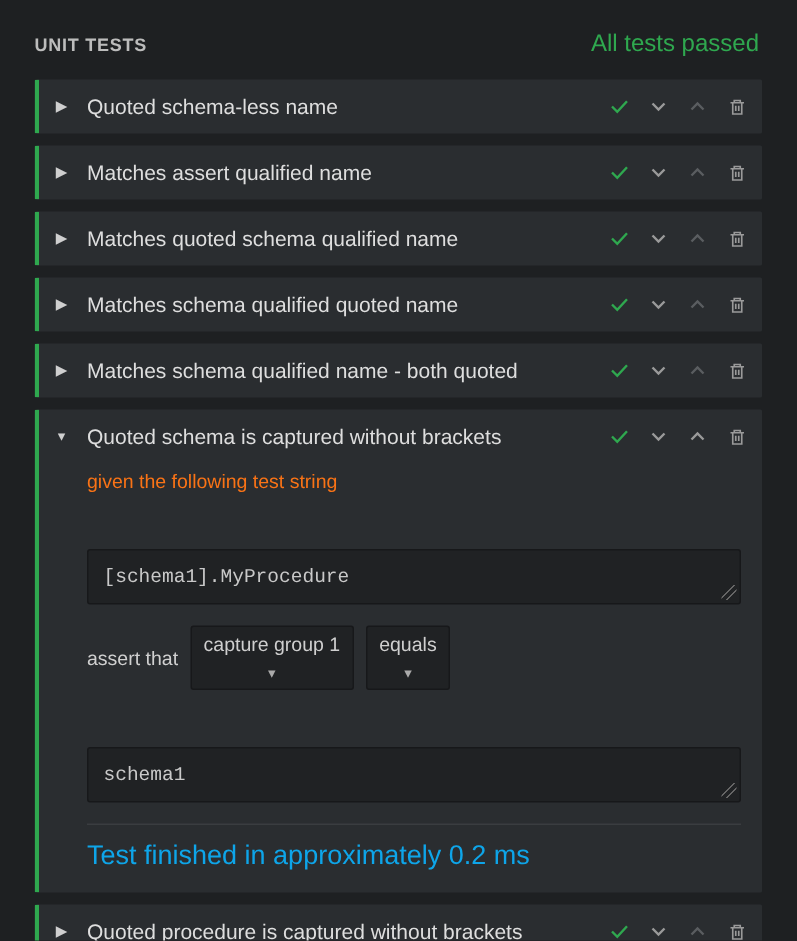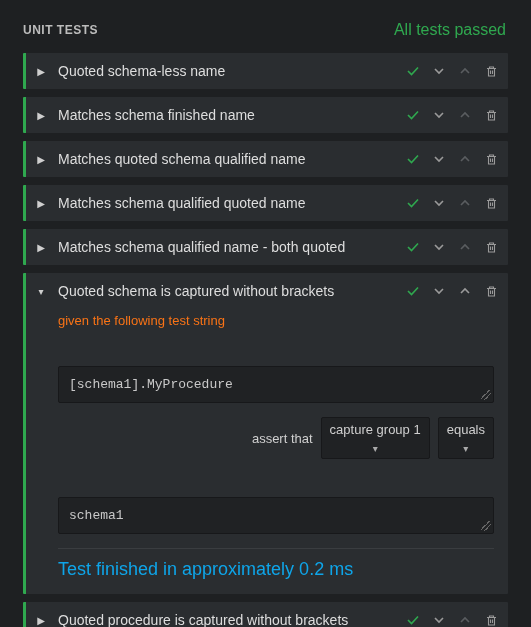--- a/index.html
+++ b/index.html
@@ -107,21 +107,20 @@
     background:
       linear-gradient(135deg, transparent 0 40%, #666 40% 48%, transparent 48% 62%, #666 62% 70%, transparent 70% 100%);
     pointer-events: none;
   }
   .assert-row {
     display: flex;
     align-items: center;
     gap: 8px;
     margin-bottom: 12px;
     font-size: 13px;
-    justify-content: flex-end;
   }
   .assert-row .plain { color: #d0d0d0; }
   .selector {
     background: #202224;
     border: 1px solid #17181a;
     border-radius: 2px;
     padding: 4px 8px;
     display: inline-flex;
     align-items: center;
     gap: 6px;
@@ -181,21 +180,21 @@
                 <path d="M2 3.5 H11 M4.5 3.5 V2 H8.5 V3.5 M3.5 3.5 V11 H9.5 V3.5 M5.5 5.5 V9 M7.5 5.5 V9" stroke="currentColor" stroke-width="1.1" fill="none"></path>
               </svg>
             </span>
         </span>
       </div>
     </div>
 
     <div class="test-row">
       <div class="test-header">
         <span class="triangle">▶</span>
-        <span class="title">Matches schema finished name</span>
+        <span class="title">Matches assert qualified name</span>
         <span class="icons">
           <span class="icon pass">
               <svg width="14" height="14" viewBox="0 0 14 14">
                 <path d="M2 7 L5.5 10.5 L12 3.5" stroke="currentColor" stroke-width="1.6" fill="none"></path>
               </svg>
             </span>
           <span class="icon">
               <svg width="12" height="12" viewBox="0 0 12 12">
                 <path d="M2 4 L6 8 L10 4" stroke="currentColor" stroke-width="1.6" fill="none"></path>
               </svg>

